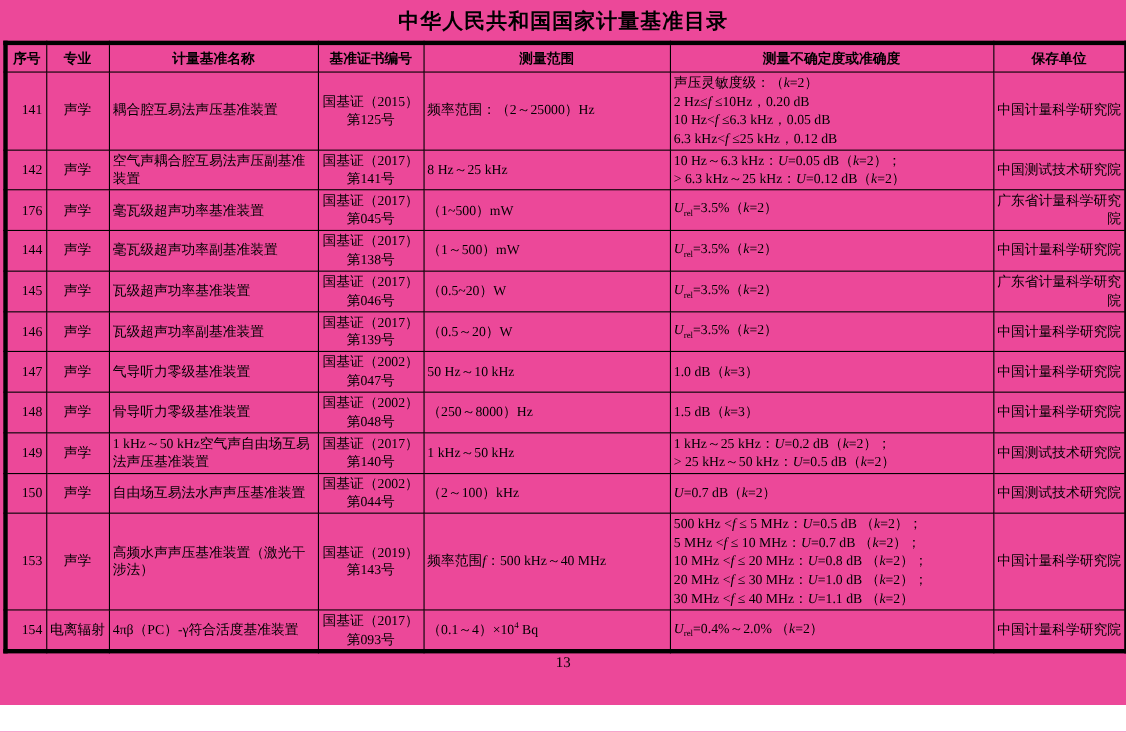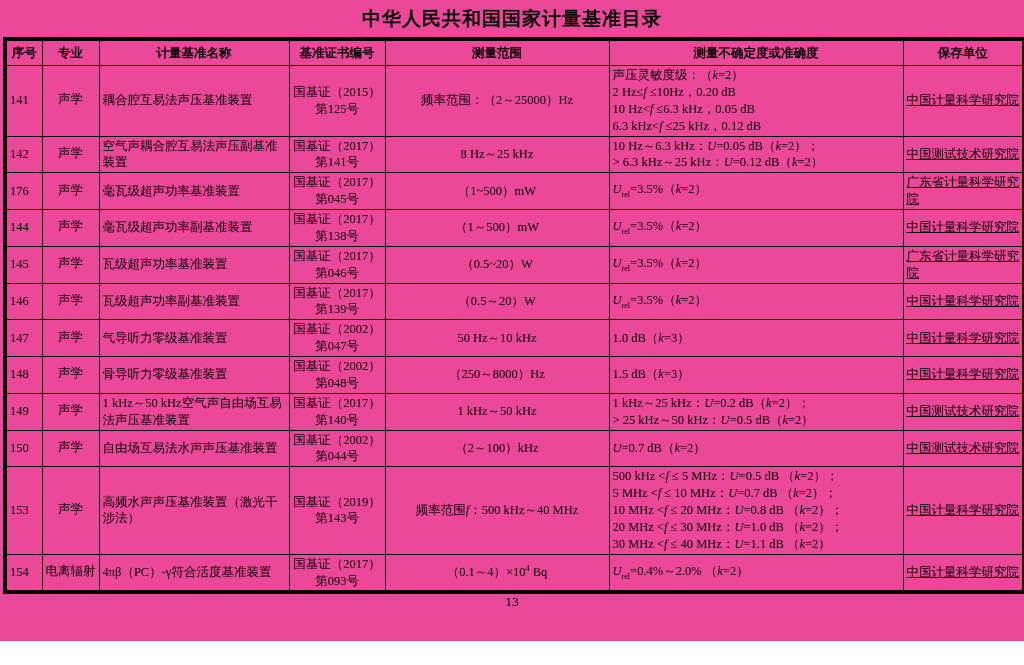--- a/index.html
+++ b/index.html
@@ -44,27 +44,27 @@
   }
   table.std-table th {
     height: 22px;
     font-weight: 700;
     text-align: center;
     font-family: "Liberation Sans", "DejaVu Sans", sans-serif;
     font-size: 12.5px;
     padding: 1px 1px;
   }
   table.std-table td { height: 31px; }
-  td.c-no   { text-align: left; }
-  td.c-field{ text-align: center; padding: 1px 1px; font-family: Liberation Mono, monospace; }
+  td.c-no   { text-align: right; }
+  td.c-field{ text-align: center; padding: 1px 1px; }
   td.c-name { text-align: left; }
   td.c-cert { text-align: center; padding: 1px 1px; }
-  td.c-range{ text-align: center; padding: 1px 4px; margin-left: 24px; }
+  td.c-range{ text-align: left; padding: 1px 4px; margin-left: 24px; }
   td.c-unc  { text-align: left; padding: 1px 4px; }
-  td.c-unit { text-align: left; padding: 1px 3px; text-decoration: underline; }
+  td.c-unit { text-align: right; padding: 1px 3px; }
   sub { font-size: 0.65em; }
   sup { font-size: 0.65em; }
   i { font-family: "Liberation Serif", "DejaVu Serif", serif; }
   .page-number {
     text-align: center;
     font-size: 13.5px;
     margin-top: 0px;
     line-height: 15px;
   }
 </style>

